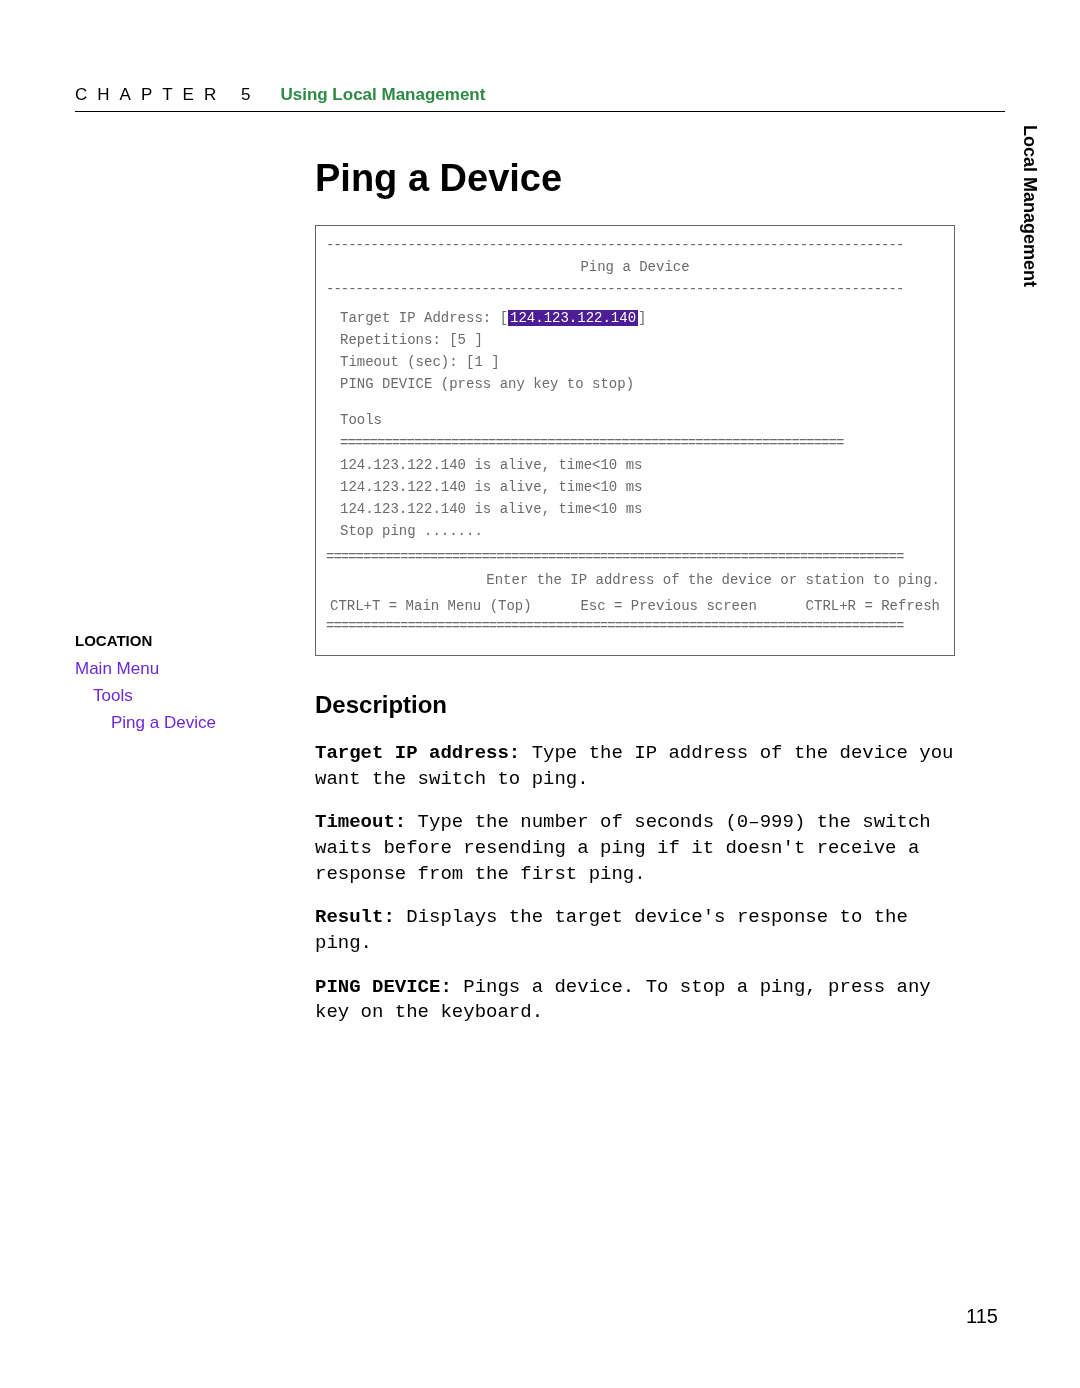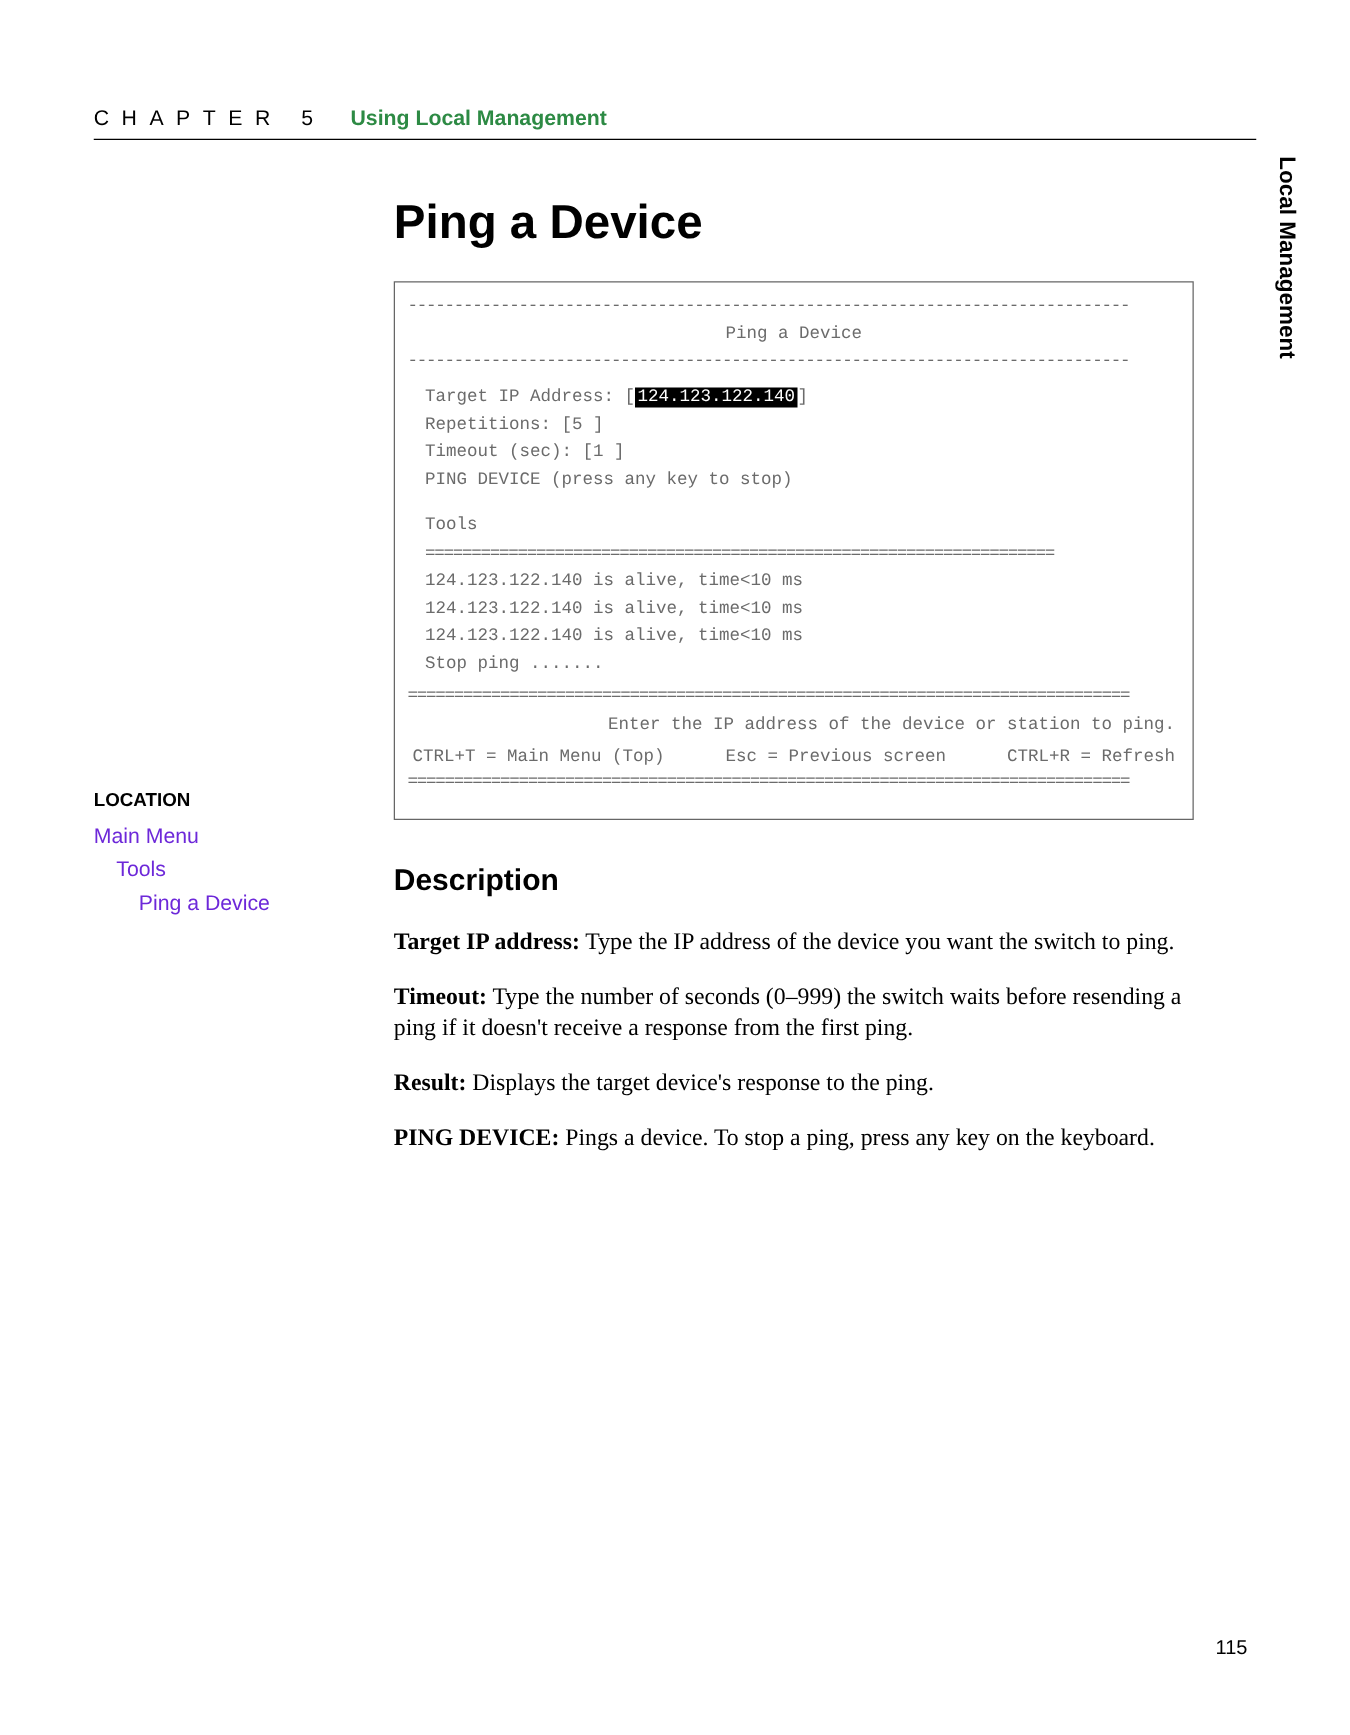--- a/index.html
+++ b/index.html
@@ -92,21 +92,21 @@
     text-align: center;
     margin: 4px 0;
   }
   .scr-body {
     padding: 6px 14px 4px 14px;
   }
   .scr-body .line {
     margin: 4px 0;
   }
   .highlight {
-    background: #000000;
+    background: #4c1d95;
     color: #fff;
     padding: 0 2px;
   }
   .scr-footer {
     margin-top: 4px;
   }
   .scr-footer .hintrow {
     display: flex;
     justify-content: space-between;
     margin: 2px 0;
@@ -115,20 +115,21 @@
   .desc-heading {
     font-family: Arial, Helvetica, sans-serif;
     font-weight: bold;
     font-size: 24px;
     margin: 0 0 22px 0;
   }
   .desc-para {
     font-size: 19px;
     line-height: 1.35;
     margin: 0 0 18px 0;
+    font-family: Liberation Mono, monospace;
   }
   .desc-para .b { font-weight: bold; }
   .loc-heading {
     font-family: Arial, Helvetica, sans-serif;
     font-weight: bold;
     font-size: 15px;
     margin: 0 0 10px 0;
   }
   .loc-item {
     font-family: Arial, Helvetica, sans-serif;
@@ -137,21 +138,21 @@
     color: #6d28d9;
   }
   .loc-l1 { padding-left: 0; }
   .loc-l2 { padding-left: 18px; }
   .loc-l3 { padding-left: 36px; }
   .page-number {
     position: absolute;
     bottom: 60px;
     right: 82px;
     font-family: Arial, Helvetica, sans-serif;
-    font-size: 16px;
+    font-size: 20px;
   }
 </style>
 </head>
 <body>
 
 <div class="page">
 
   <div class="header-row">
     <span class="chapter-label">CHAPTER 5</span>
     <span class="chapter-title">Using Local Management</span>

